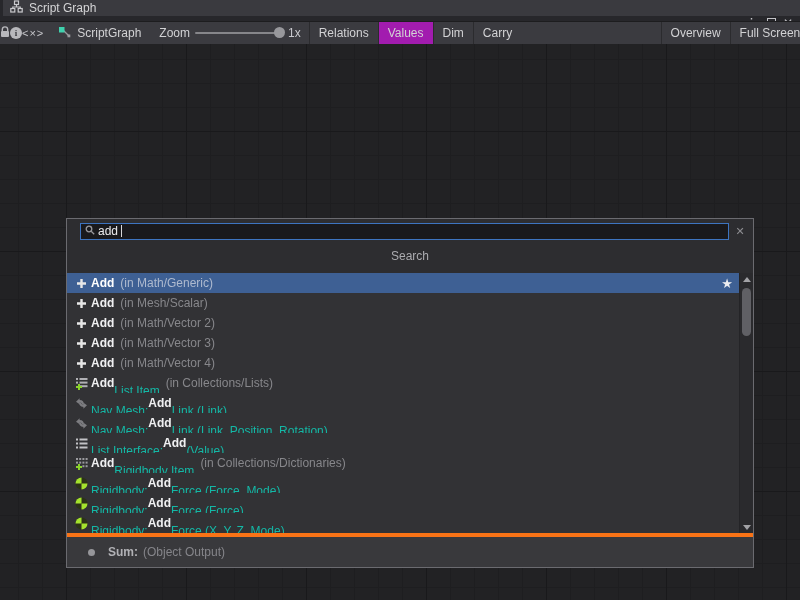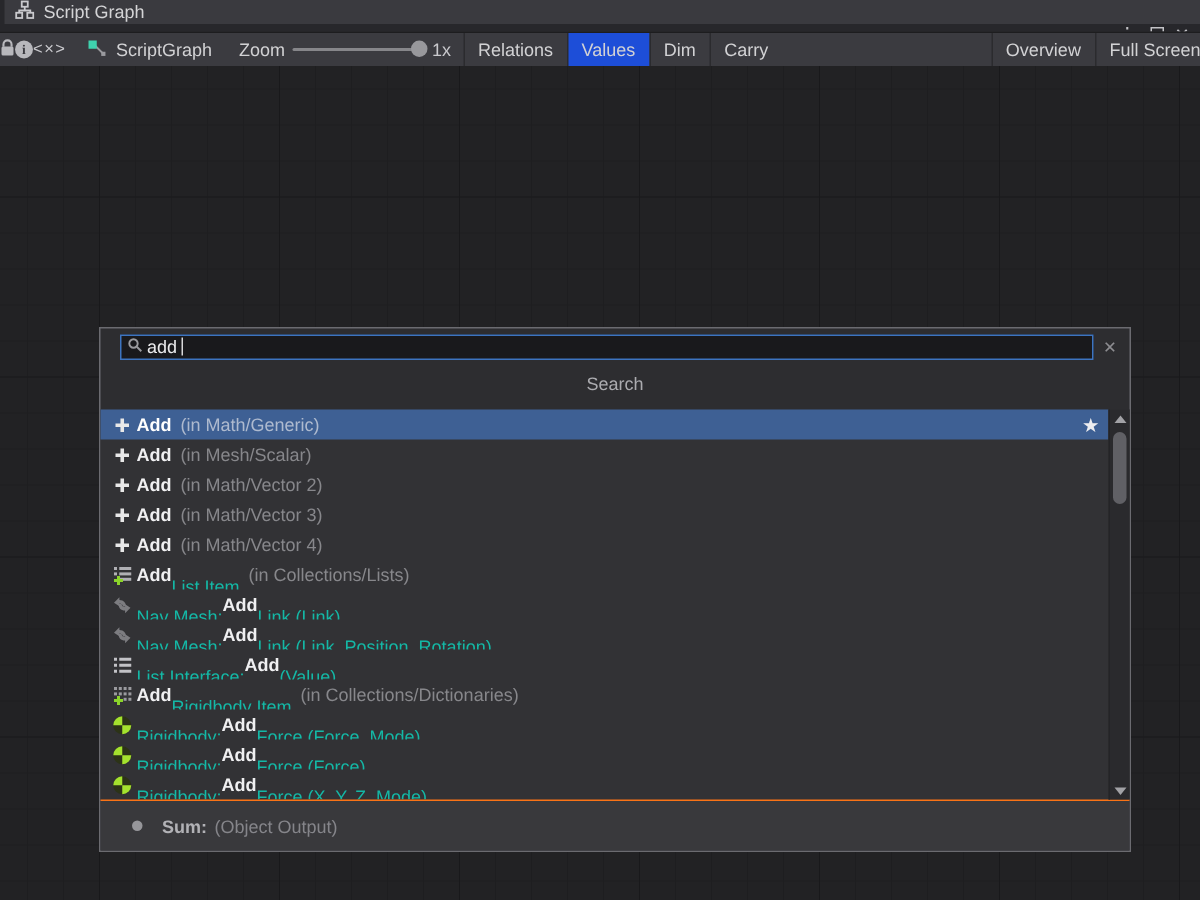--- a/index.html
+++ b/index.html
@@ -53,21 +53,21 @@
   .zoom-handle {
     position:absolute; right:-2px; top:-5px; width:11px; height:11px;
     border-radius:50%; background:#98989c;
   }
   .zoom-val { color:#c9c9cd; }
   .tbtns { margin-left:auto; display:flex; align-items:stretch; }
   .tbtn {
     display:flex; align-items:center; padding:0 9px;
     border-left:1px solid #2b2b2e; white-space:nowrap;
   }
-  .tbtn.active { background:#1d4ed8; }
+  .tbtn.active { background:#a21caf; }
   .tbtn.disabled { color:#808084;margin-top:48px; }
   .caret {
     width:0; height:0; margin-left:6px;
     border-left:3.5px solid transparent; border-right:3.5px solid transparent;
     border-top:4px solid currentColor;
   }
 
   
   .canvas {
     position:absolute; top:44px; left:0; right:0; bottom:0;
@@ -113,21 +113,21 @@
     width:14px; flex:none; background:#2a2a2d; border-left:1px solid #242427;
     position:relative;
   }
   .sb-arrow { position:absolute; left:0; right:0; height:12px; display:flex; align-items:center; justify-content:center; }
   .sb-up { top:0; } .sb-down { bottom:0; }
   .tri-up { width:0; height:0; border-left:4px solid transparent; border-right:4px solid transparent; border-bottom:5px solid #a2a2a6; }
   .tri-down { width:0; height:0; border-left:4px solid transparent; border-right:4px solid transparent; border-top:5px solid #a2a2a6; }
   .sb-thumb { position:absolute; left:2px; top:15px; width:9px; height:48px; border-radius:5px; background:#606065; }
 
   .popup-footer {
-    height:34px; flex:none; background:#39393c; border-top:1px solid #f97316;
+    height:34px; flex:none; background:#39393c; border-top:4px solid #f97316;
     display:flex; align-items:center; padding-left:21px;
   }
   .footer-dot { width:7px; height:7px; border-radius:50%; background:#96969a; margin-right:13px; }
   .footer-bold { color:#b2b2b6; font-weight:700; }
   .footer-note { color:#85858a; margin-left:5px; }
 </style>
 </head>
 <body>
 
 <div class="titlebar">

